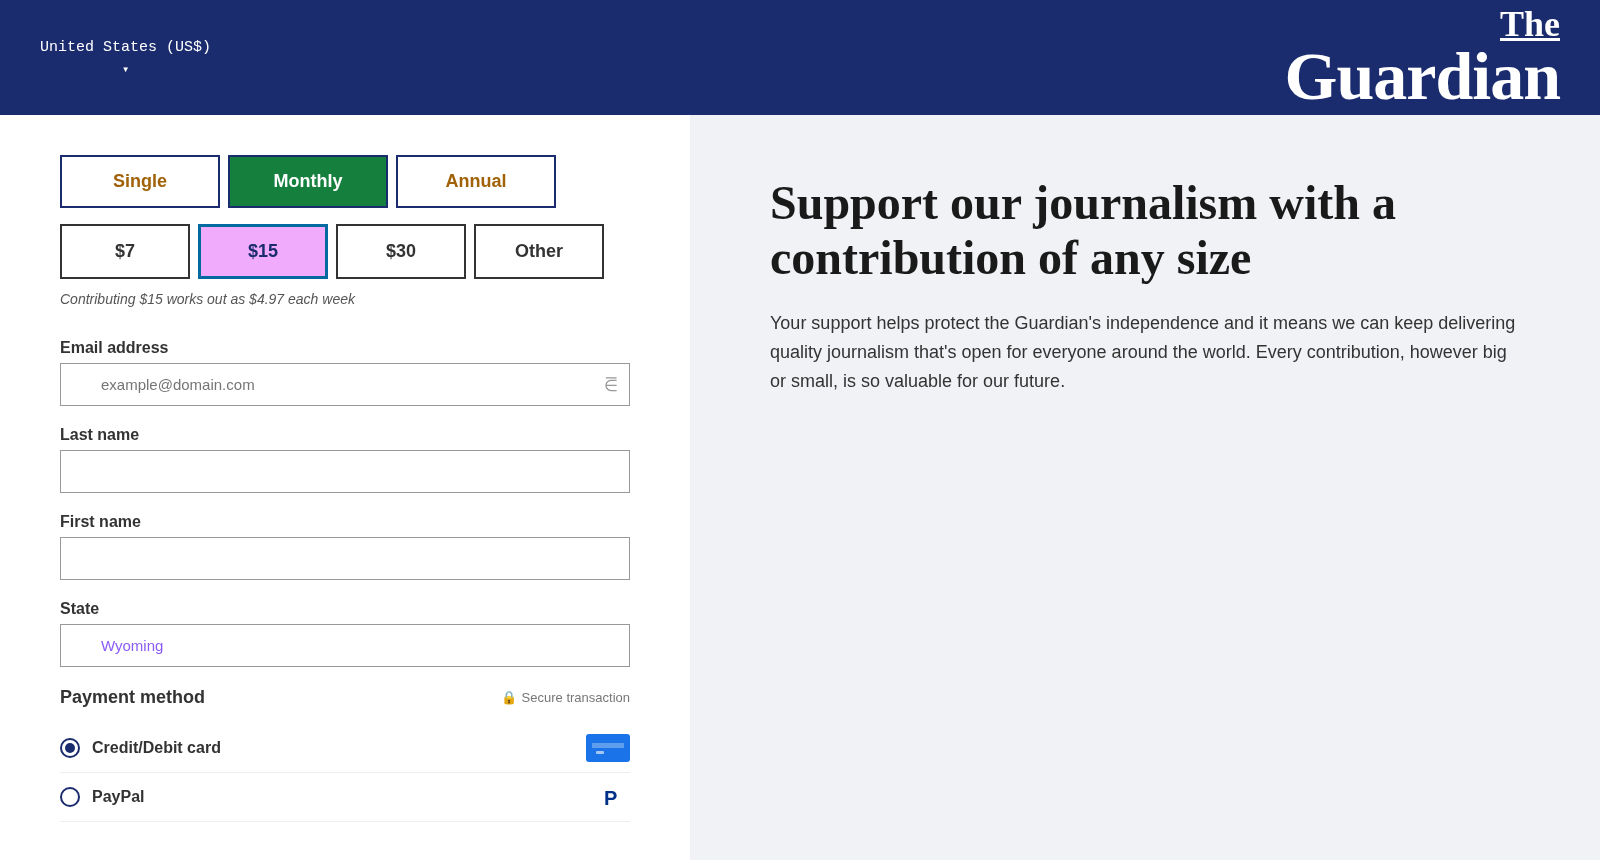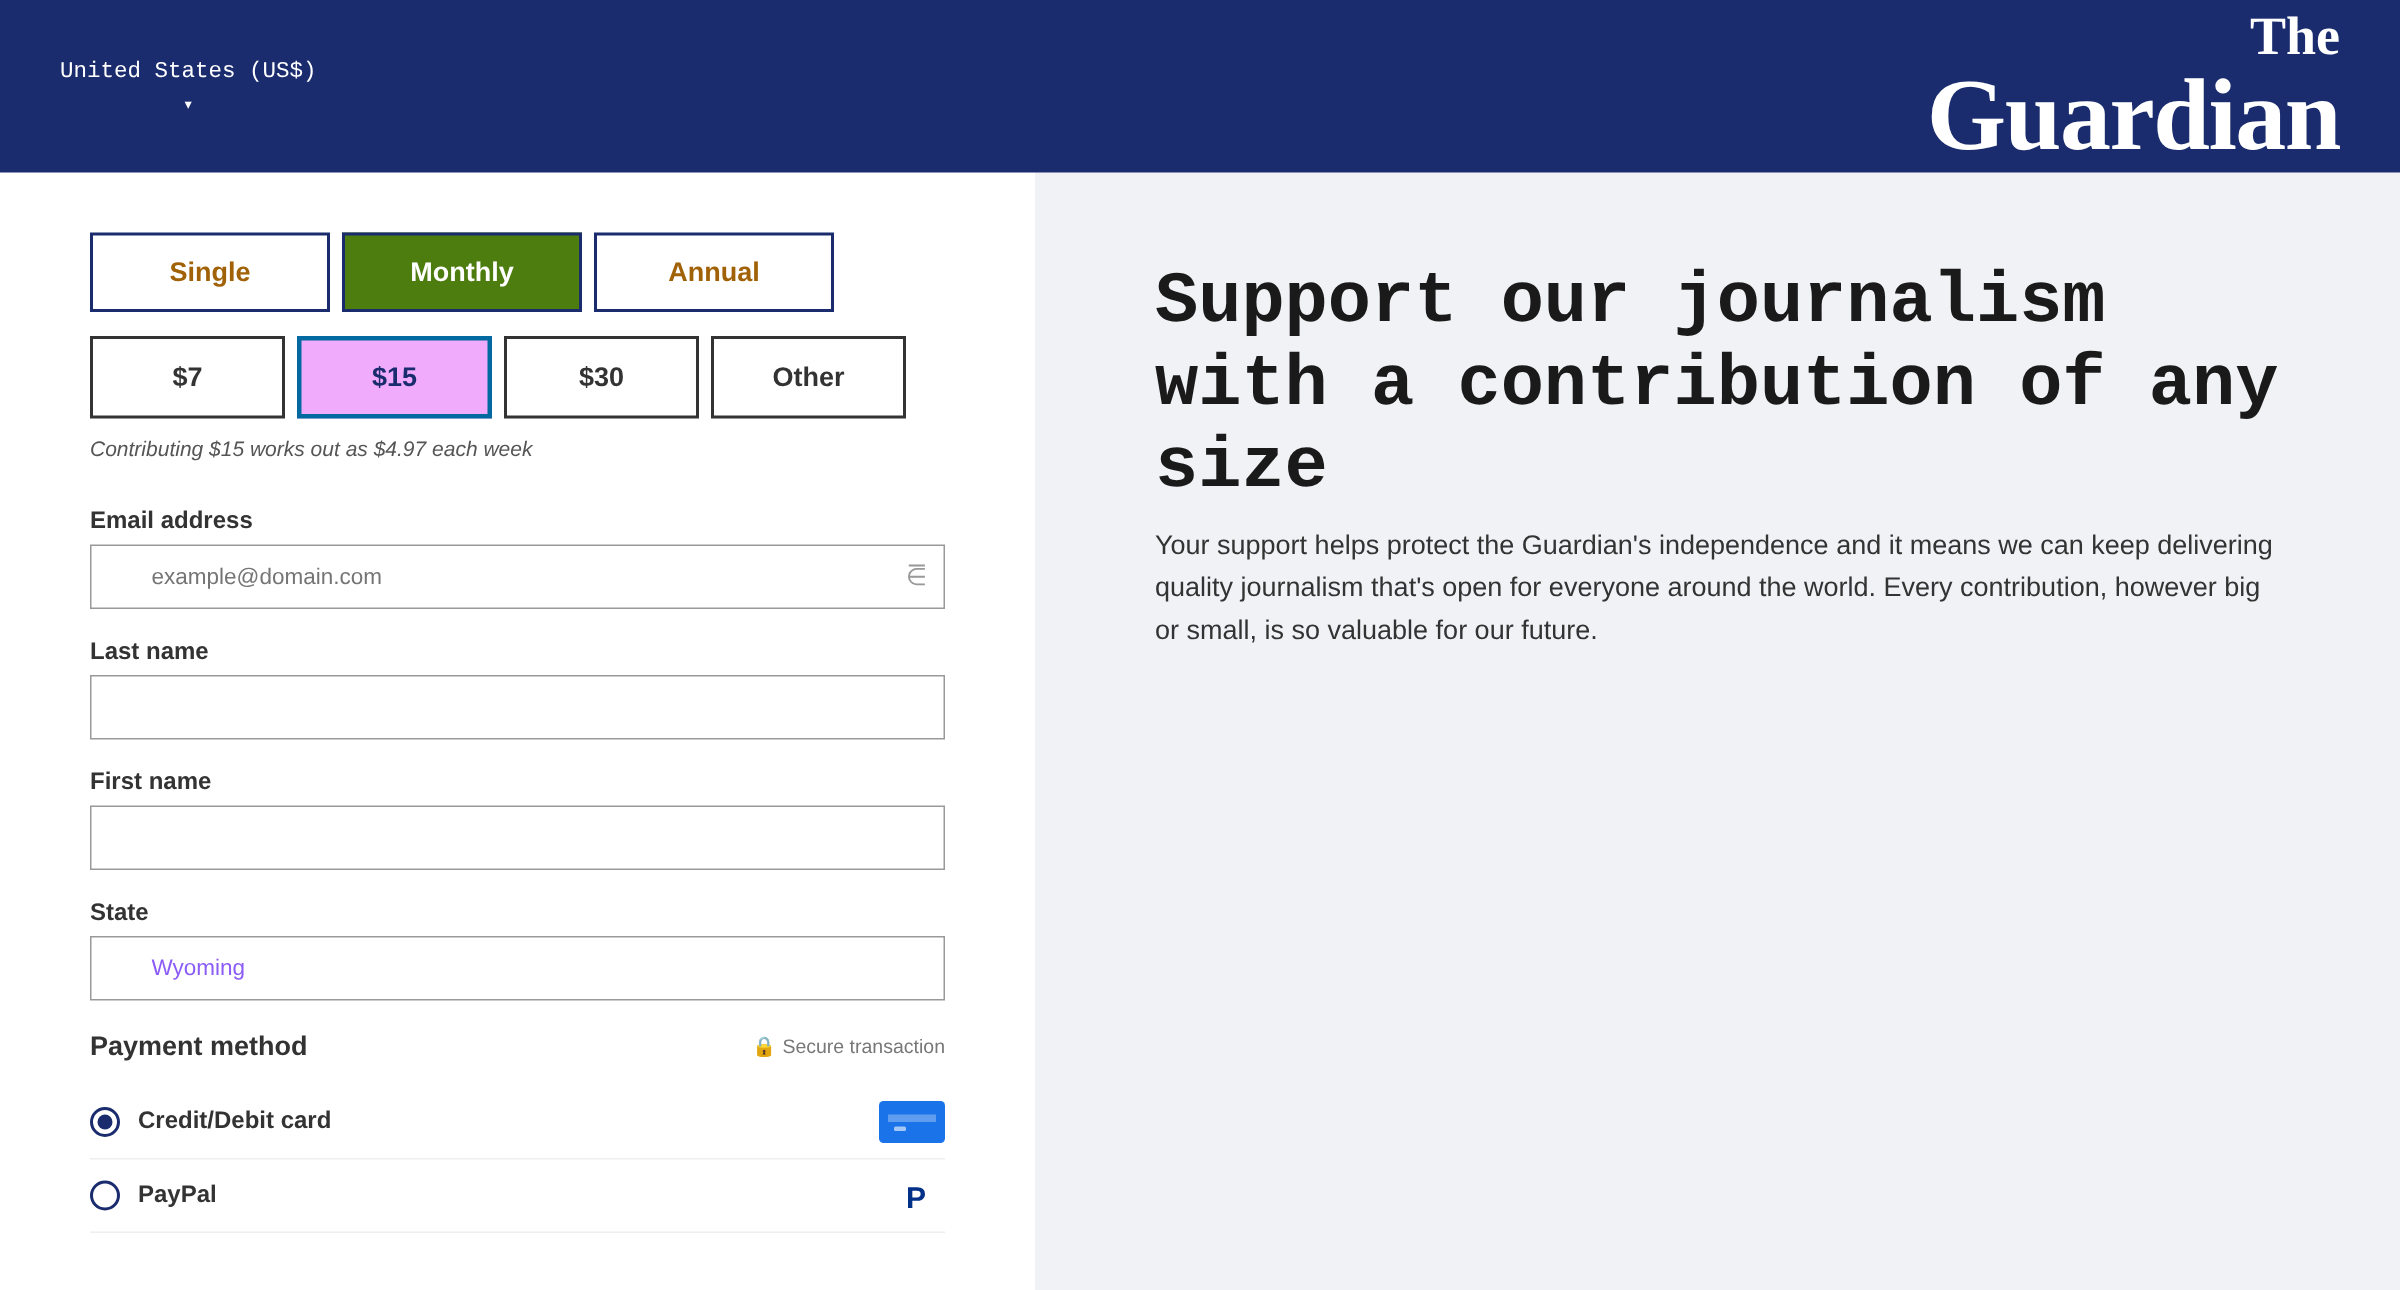--- a/index.html
+++ b/index.html
@@ -32,20 +32,21 @@
     .guardian-logo {
       color: #ffffff;
       font-family: Georgia, serif;
       text-align: right;
       line-height: 1;
     }
     .guardian-logo .the {
       font-size: 36px;
       font-weight: bold;
       display: block;
+      text-decoration: underline;
     }
     .guardian-logo .guardian {
       font-size: 68px;
       font-weight: bold;
       display: block;
       letter-spacing: -1px;
     }
 
     
     .main-layout {
@@ -84,21 +85,21 @@
       font-family: Arial, sans-serif;
       font-size: 18px;
       font-weight: bold;
       padding: 14px 28px;
       cursor: pointer;
       border-radius: 0;
       min-width: 160px;
       text-align: center;
     }
     .freq-tab.active {
-      background: #4d7c0f;
+      background: #15803d;
       color: #ffffff;
     }
 
     
     .amount-buttons {
       display: flex;
       gap: 8px;
       margin-bottom: 12px;
     }
     .amount-btn {
@@ -221,26 +222,26 @@
     .radio-circle.checked::after {
       content: '';
       width: 10px;
       height: 10px;
       border-radius: 50%;
       background: #1a2c6e;
     }
 
     
     .right-headline {
-      font-family: Liberation Mono, monospace;
+      font-family: Liberation Serif, serif;
       font-size: 48px;
       font-weight: bold;
       color: #1a1a1a;
       line-height: 1.15;
-      margin-bottom: 8px;
+      margin-bottom: 24px;
     }
     .right-body {
       font-family: Liberation Sans, sans-serif;
       font-size: 18px;
       color: #333;
       line-height: 1.6;
     }
   </style>
 </head>
 <body>

